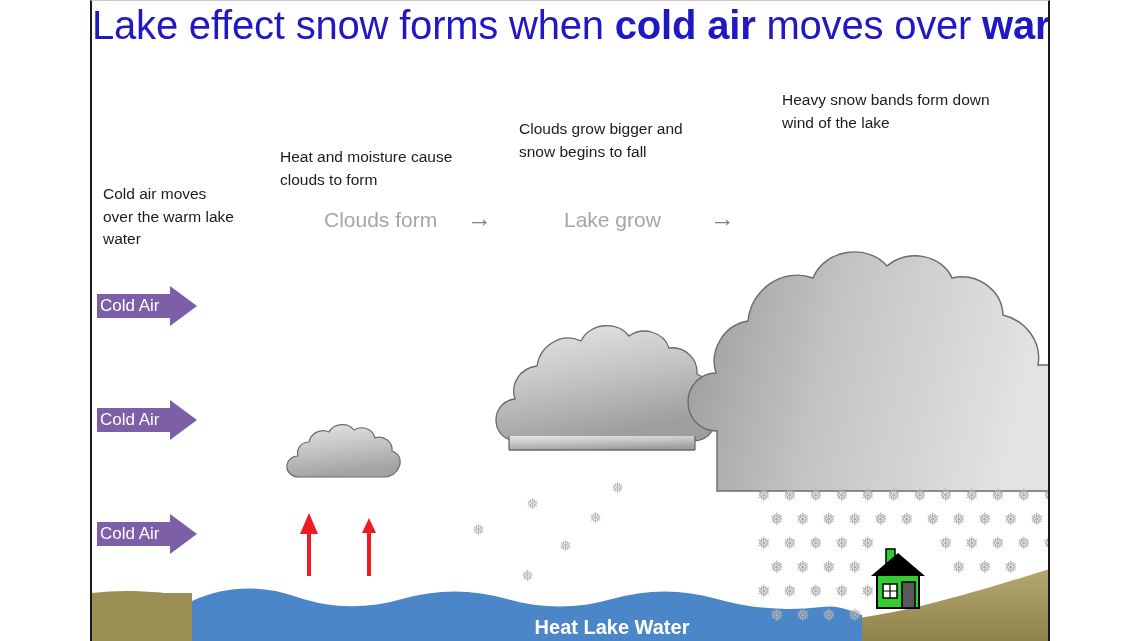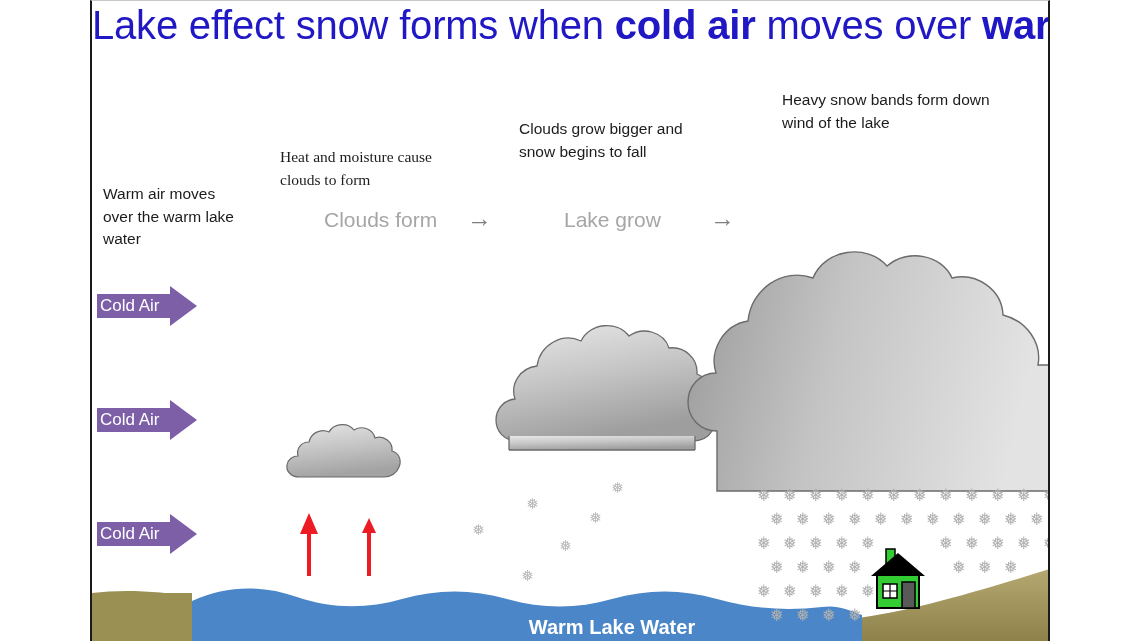--- a/index.html
+++ b/index.html
@@ -47,21 +47,21 @@
   #title span.norm { font-weight: normal; }
 
   
   .desc {
     position: absolute;
     color: #1c1c1c;
     font-size: 15.5px;
     line-height: 22.5px;
   }
   #desc0 { left: 11px;  top: 182px; width: 135px; }
-  #desc1 { left: 188px; top: 145px; width: 190px; font-family: Liberation Serif, serif; }
+  #desc1 { left: 188px; top: 145px; width: 190px; }
   #desc2 { left: 427px; top: 117px; width: 175px; }
   #desc3 { left: 690px; top: 88px;  width: 215px; }
 
   
   .stage {
     position: absolute;
     color: #a6a6a6;
     font-size: 21px;
     line-height: 26px;
     white-space: nowrap;
@@ -297,21 +297,21 @@
     </g>
 
     <g fill="#ed1c24">
       <path d="M 217 575 L 217 524 M 217 517 L 211 531 L 223 531 Z" stroke="#ed1c24" stroke-width="4" fill="#ed1c24"></path>
       <path d="M 217 517 L 210 532 L 224 532 Z" fill="#ed1c24"></path>
       <path d="M 277 575 L 277 524" stroke="#ed1c24" stroke-width="4"></path>
       <path d="M 277 517 L 270 532 L 284 532 Z" fill="#ed1c24"></path>
     </g>
   </svg>
 
-  <div class="desc" id="desc0">Warm air moves over the warm lake water</div>
+  <div class="desc" id="desc0">Cold air moves over the warm lake water</div>
   <div class="desc" id="desc1">Heat and moisture cause clouds to form</div>
   <div class="desc" id="desc3">Heavy snow bands form down wind of the lake</div>
   <div class="desc" id="desc2">Clouds grow bigger and snow begins to fall</div>
 
   <div class="stage" id="stage1">Clouds form</div>
   <div class="stage-arrow" id="sarrow1">→</div>
   <div class="stage" id="stage2">Lake grow</div>
   <div class="stage-arrow" id="sarrow2">→</div>
 
   <div class="coldair" id="cold1">
@@ -327,15 +327,15 @@
     <div class="ca-label">Cold Air</div>
   </div>
   <div class="coldair" id="cold3">
     <svg width="104" height="40" viewBox="0 0 104 40">
       <path d="M 3 8 L 76 8 L 76 0 L 103 20 L 76 40 L 76 32 L 3 32 Z" fill="#7c5fa6"></path>
     </svg>
     <div class="ca-label">Cold Air</div>
   </div>
 
 
-  <div id="lake-label">Warm Lake Water</div>
+  <div id="lake-label">Heat Lake Water</div>
 
 </div>
 
 </body></html>

